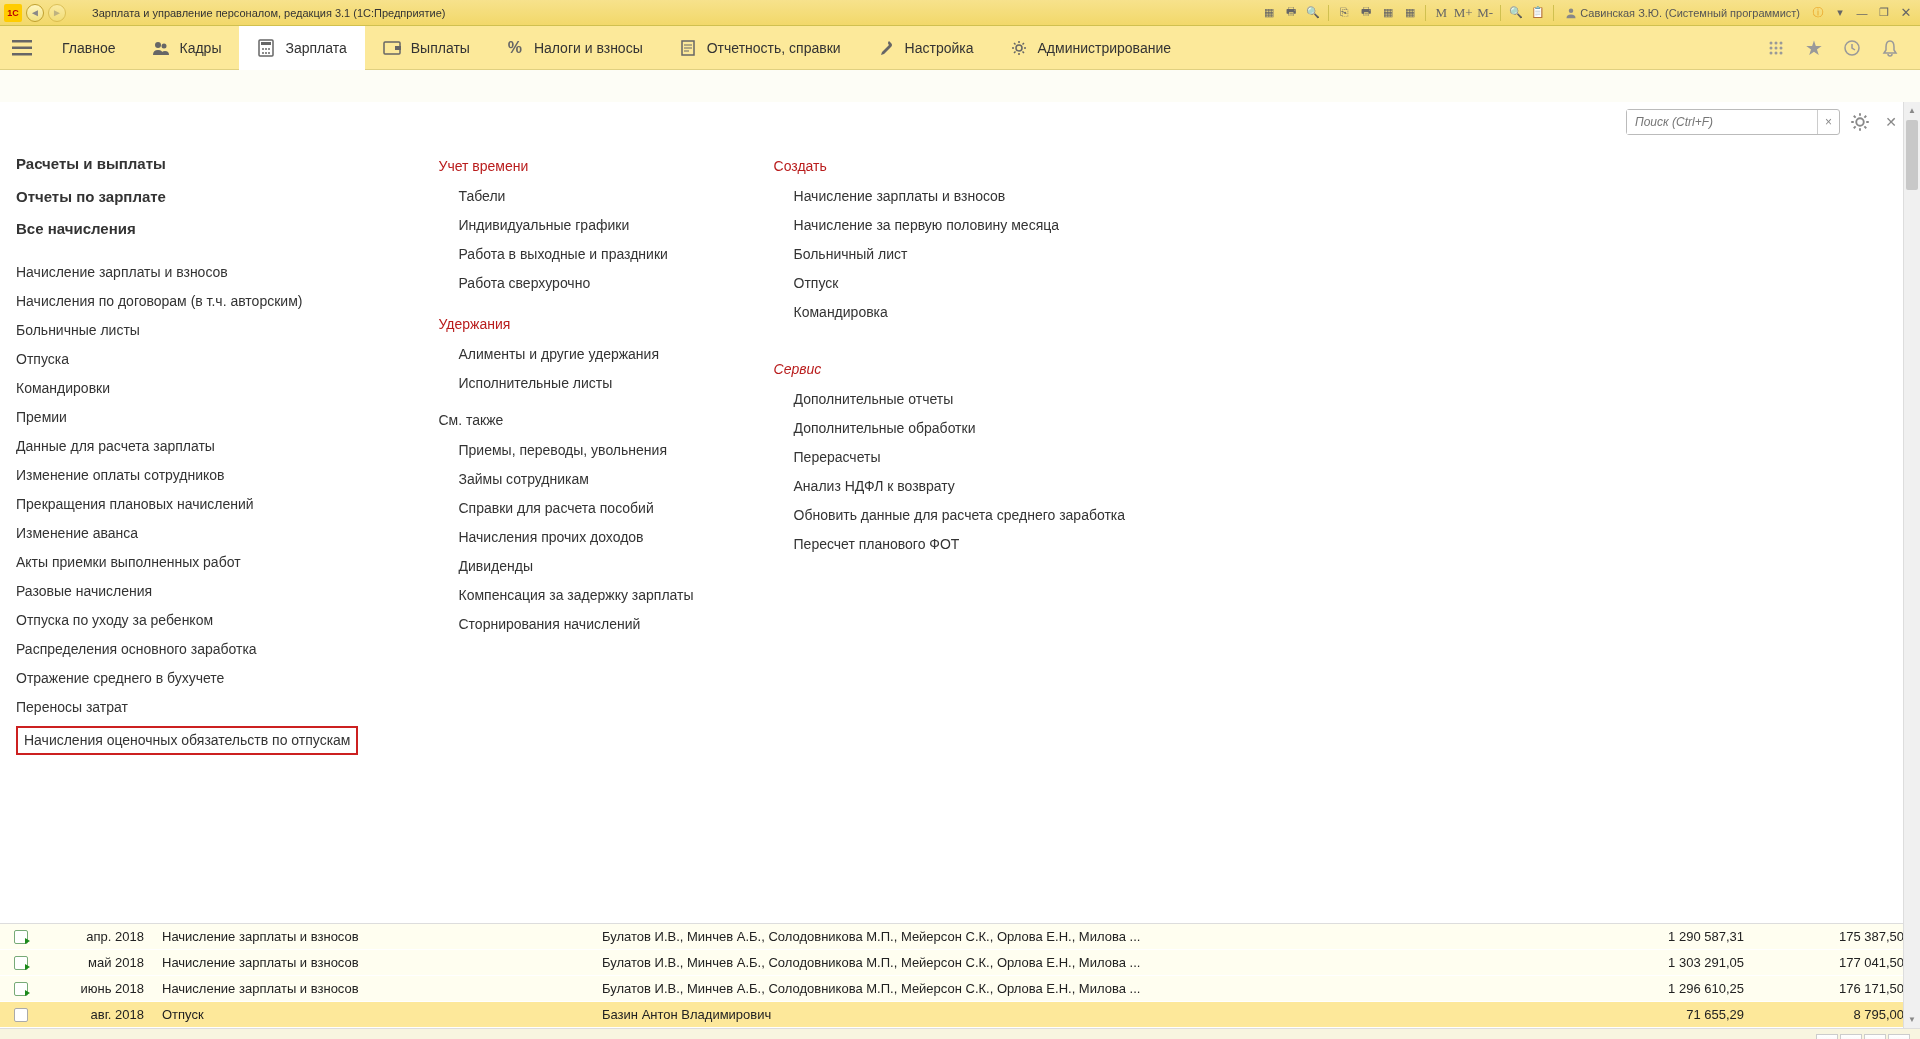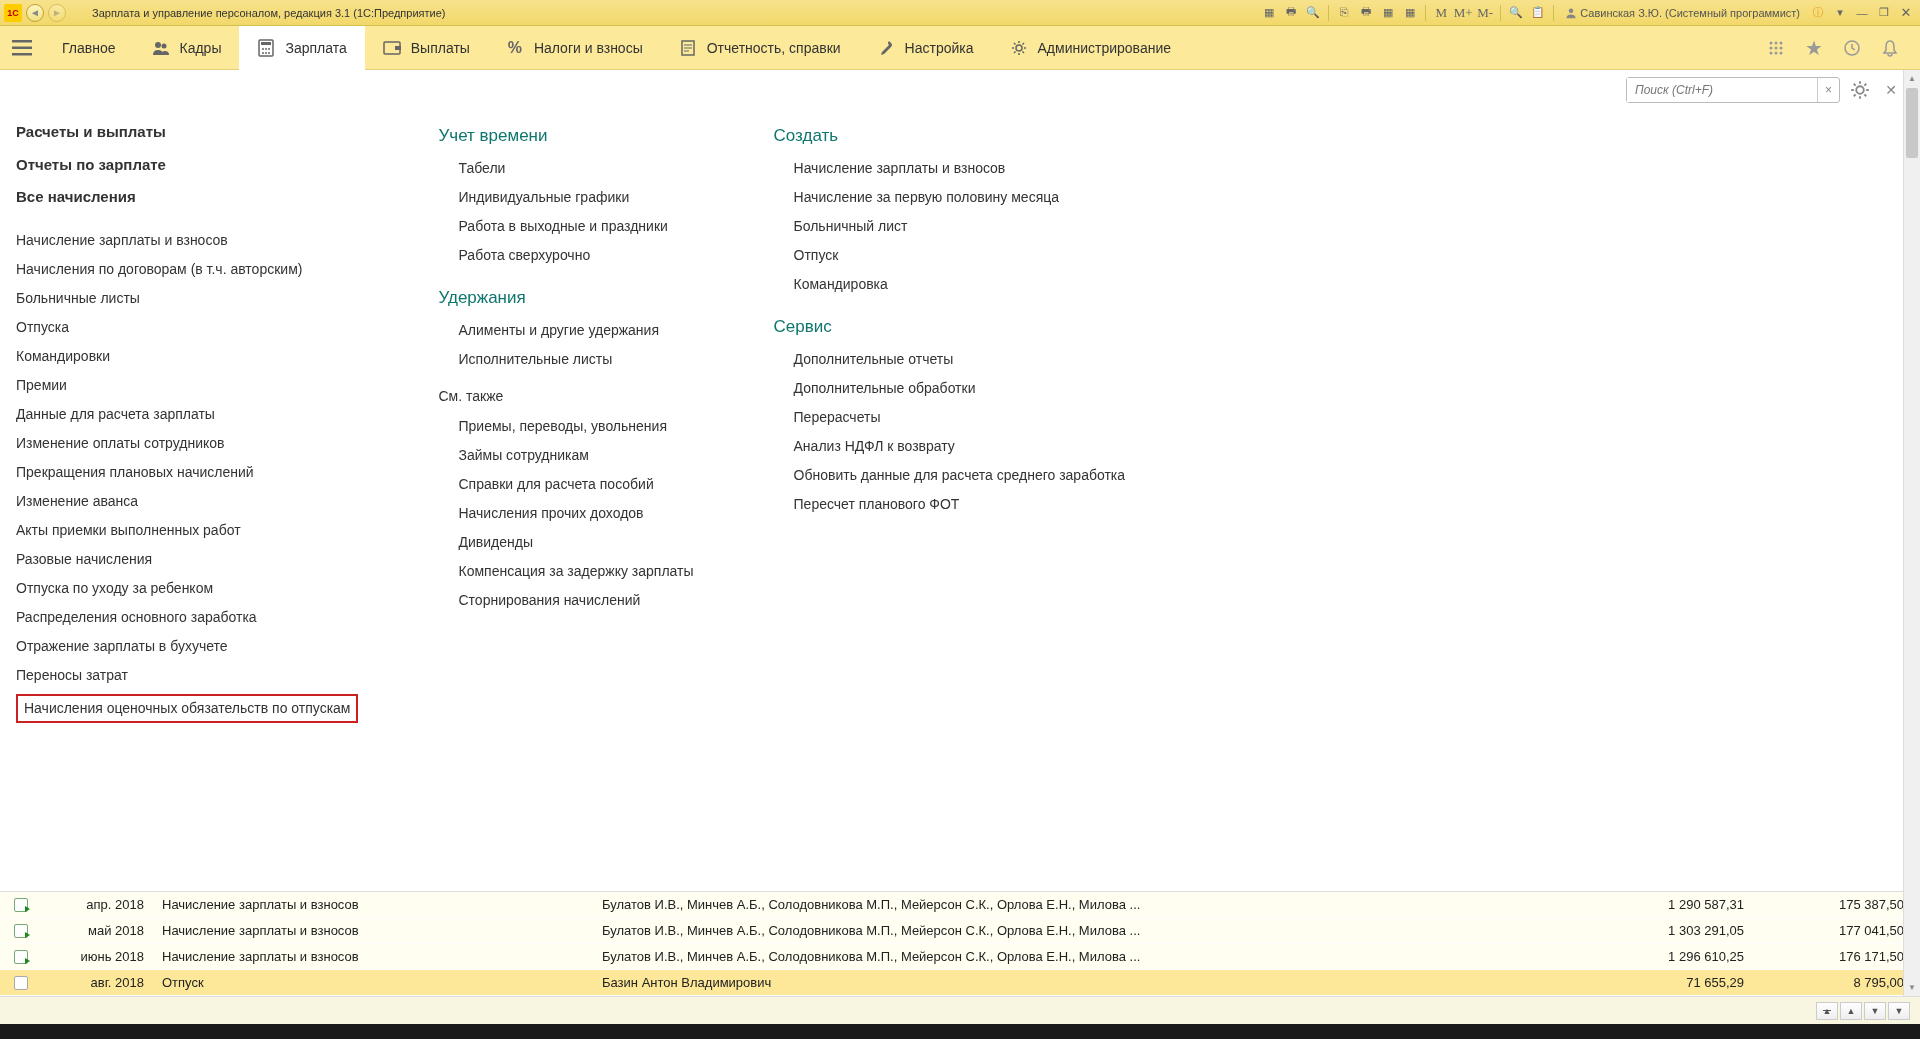--- a/index.html
+++ b/index.html
@@ -20,30 +20,30 @@
   .nav-hamburger { width: 44px; height: 44px; display: flex; align-items: center; justify-content: center; cursor: pointer; }
   .nav-hamburger svg { width: 20px; height: 18px; }
   .nav-item { height: 44px; padding: 0 18px; display: flex; align-items: center; gap: 10px; cursor: pointer; color: #333; font-size: 14px; }
   .nav-item.active { background: #ffffff; }
   .nav-icon { width: 18px; height: 18px; display: flex; align-items: center; justify-content: center; color: #666; }
   .nav-right { margin-left: auto; display: flex; align-items: center; gap: 14px; padding-right: 18px; }
   .nav-right-icon { width: 24px; height: 24px; display: flex; align-items: center; justify-content: center; cursor: pointer; color: #777; }
   
   .content-area { position: relative; height: calc(1039px - 26px - 44px - 43px); background: #ffffff; }
   
-  .panel-header { height: 40px; display: flex; justify-content: flex-end; align-items: center; padding: 8px 18px; gap: 6px; }
+  .panel-header { height: 40px; display: flex; justify-content: flex-end; align-items: center; padding: 8px 18px; gap: 6px; margin-top: 32px; }
   .search-box { display: flex; border: 1px solid #bbb; border-radius: 3px; background: #fff; height: 26px; }
   .search-input { border: none; padding: 0 8px; width: 190px; font-size: 12px; outline: none; color: #888; font-style: italic; }
   .search-clear { width: 22px; display: flex; align-items: center; justify-content: center; border-left: 1px solid #ccc; cursor: pointer; color: #888; font-size: 12px; }
   .gear-btn { width: 28px; height: 24px; display:flex; align-items:center; justify-content:center; cursor:pointer; color:#888;}
   .close-panel { width: 22px; height: 22px; display:flex; align-items:center; justify-content:center; cursor:pointer; color:#888; font-size:14px;}
   
   .menu-columns { display: flex; padding: 6px 28px 20px 16px; gap: 80px; }
   .menu-col { }
-  .menu-section-title { font-size: 17px; color: #0f766e; margin-bottom: 8px; margin-top: 10px; }
+  .menu-section-title { font-size: 14px; color: #b91c1c; margin-bottom: 8px; margin-top: 10px; }
   .menu-link { display: block; font-size: 14px; color: #333; padding: 4px 0; cursor: pointer; line-height: 1.5; }
   .menu-link.bold { font-weight: bold; font-size: 15px; padding: 5px 0;}
   .menu-link.highlighted { border: 2px solid #cc2020; padding: 2px 6px; display: inline-block; margin-top: 4px;}
   .indent { padding-left: 20px; }
   .see-also { font-size: 14px; color: #333; margin-top: 14px; margin-bottom: 8px; }
   
   .table-area { position:absolute; bottom:0; left:0; right:0; background: #fffef0; border-top: 1px solid #ddd;}
   .table-row { display: flex; align-items: center; height: 26px; border-bottom: 1px solid #ffffff; padding: 0 8px; font-size: 13px; color: #222; }
   .table-row.selected { background: #fde89a; justify-content: space-between; }
   .row-icon { width: 26px; display: flex; align-items: center; justify-content: center; }
@@ -244,21 +244,21 @@
       <a class="menu-link">Командировки</a>
       <a class="menu-link">Премии</a>
       <a class="menu-link">Данные для расчета зарплаты</a>
       <a class="menu-link">Изменение оплаты сотрудников</a>
       <a class="menu-link">Прекращения плановых начислений</a>
       <a class="menu-link">Изменение аванса</a>
       <a class="menu-link">Акты приемки выполненных работ</a>
       <a class="menu-link">Разовые начисления</a>
       <a class="menu-link">Отпуска по уходу за ребенком</a>
       <a class="menu-link">Распределения основного заработка</a>
-      <a class="menu-link">Отражение зарплаты в бухучете</a>
+      <a class="menu-link">Отражение среднего в бухучете</a>
       <a class="menu-link">Переносы затрат</a>
       <a class="menu-link highlighted">Начисления оценочных обязательств по отпускам</a>
     </div>
 
     <div class="menu-col">
       <div class="menu-section-title">Учет времени</div>
       <div class="indent">
         <a class="menu-link">Табели</a>
         <a class="menu-link">Индивидуальные графики</a>
         <a class="menu-link">Работа в выходные и праздники</a>
@@ -283,21 +283,21 @@
 
     <div class="menu-col">
       <div class="menu-section-title">Создать</div>
       <div class="indent">
         <a class="menu-link">Начисление зарплаты и взносов</a>
         <a class="menu-link">Начисление за первую половину месяца</a>
         <a class="menu-link">Больничный лист</a>
         <a class="menu-link">Отпуск</a>
         <a class="menu-link">Командировка</a>
       </div>
-      <div class="menu-section-title" style="margin-top:18px;">Сервис</div>
+      <div class="menu-section-title" style="margin-top:34px;font-style:italic;">Сервис</div>
       <div class="indent">
         <a class="menu-link">Дополнительные отчеты</a>
         <a class="menu-link">Дополнительные обработки</a>
         <a class="menu-link">Перерасчеты</a>
         <a class="menu-link">Анализ НДФЛ к возврату</a>
         <a class="menu-link">Обновить данные для расчета среднего заработка</a>
         <a class="menu-link">Пересчет планового ФОТ</a>
       </div>
     </div>
   </div>

